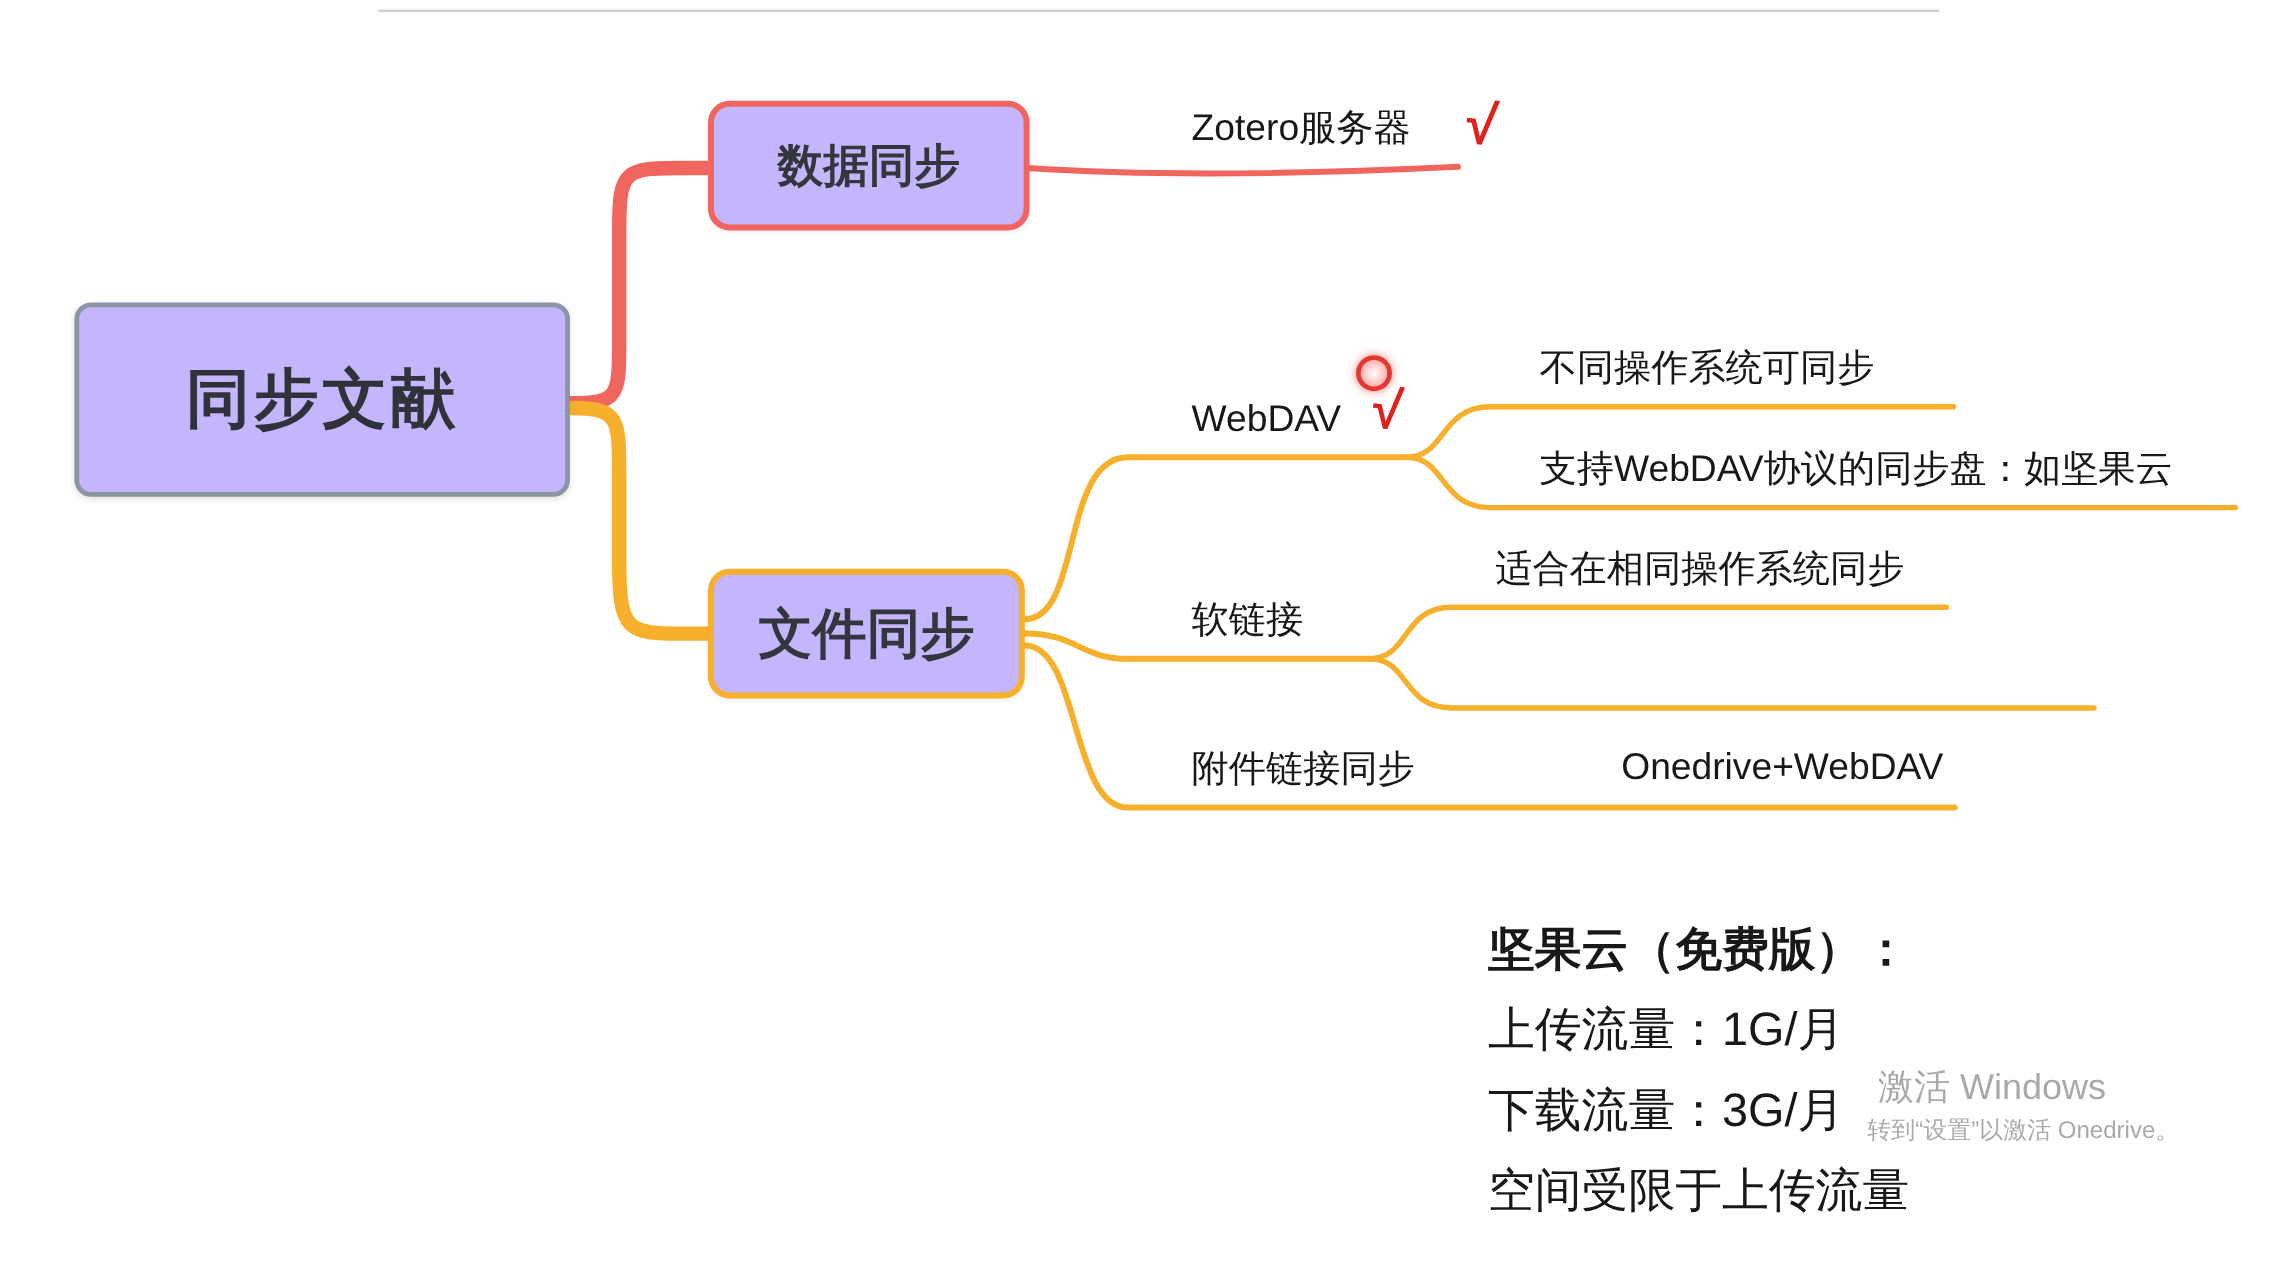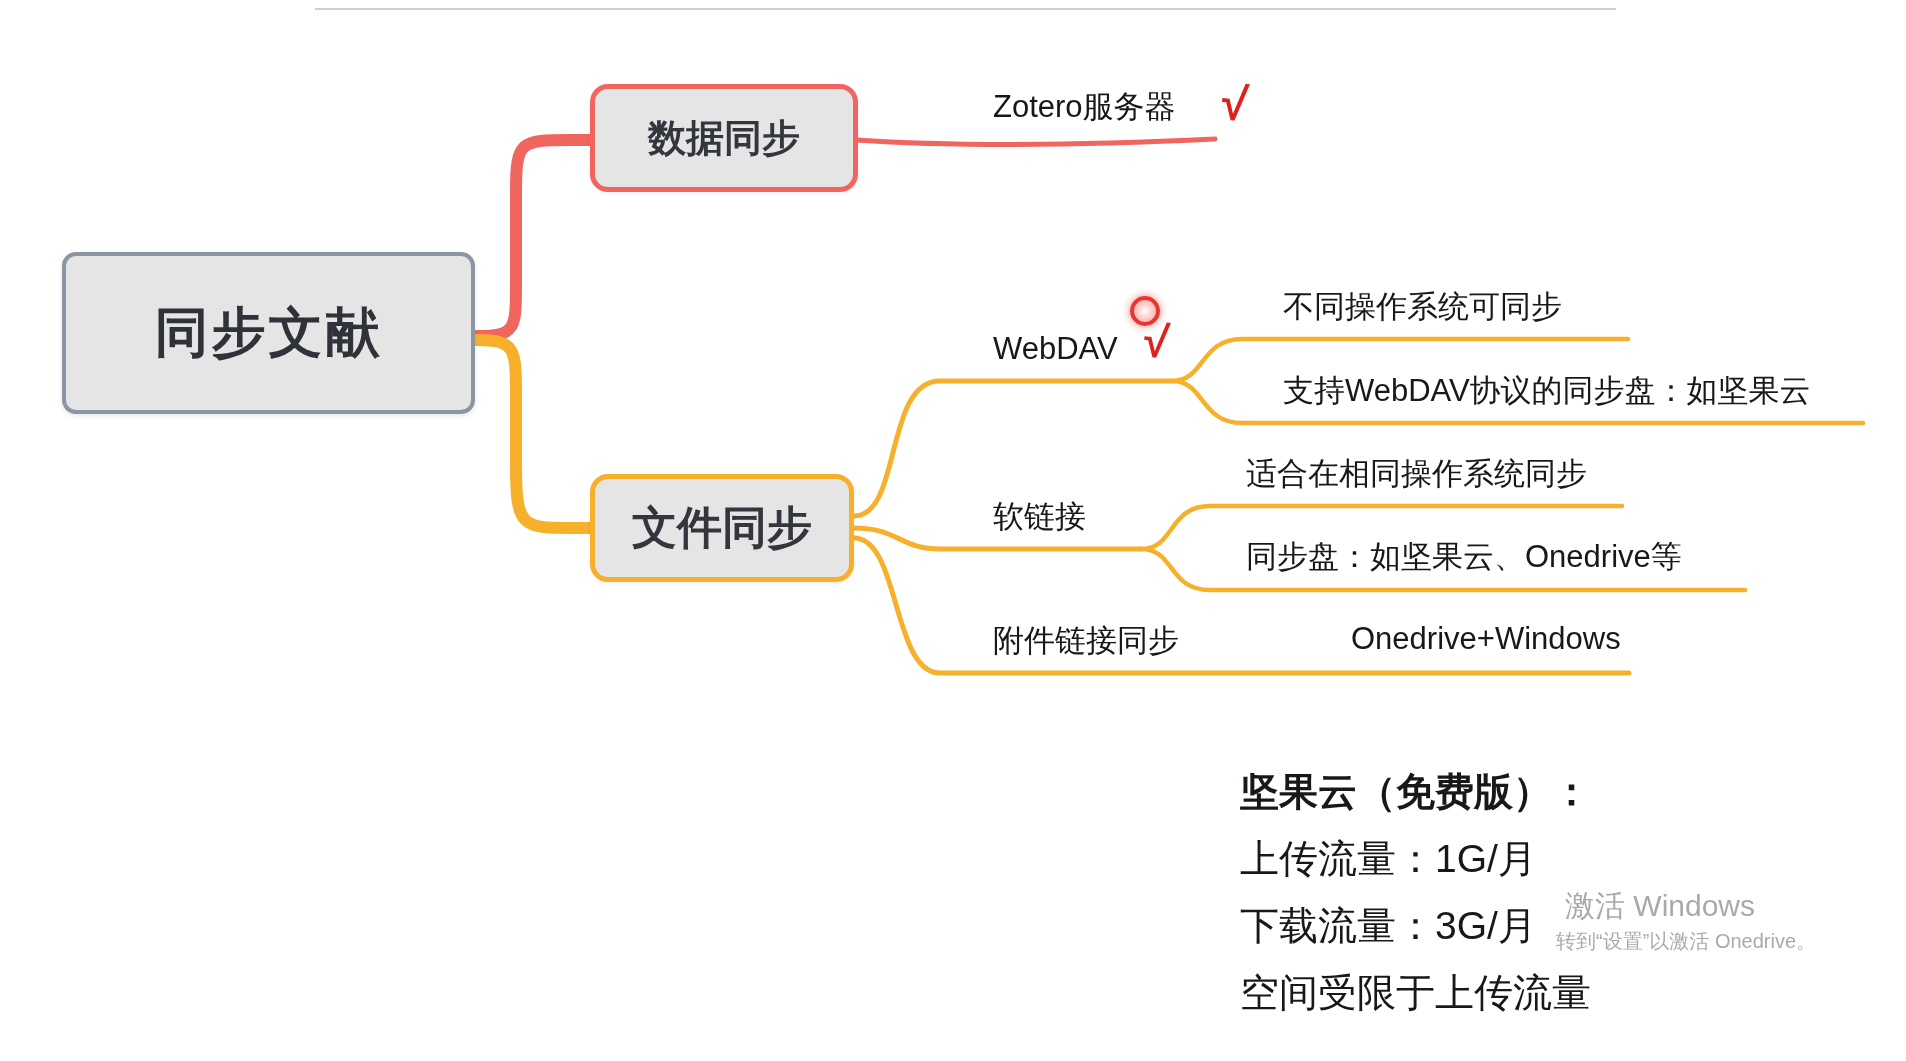--- a/index.html
+++ b/index.html
@@ -4,21 +4,21 @@
 <style>
   html,body { margin:0; padding:0; background:#ffffff; }
   body { font-family:"Liberation Sans","DejaVu Sans",sans-serif; }
   .stage {
     position:relative; width:1906px; height:1061px;
     background:#ffffff; overflow:hidden;
   }
   svg.links { position:absolute; left:0; top:0; width:1906px; height:1061px; }
 
   .node {
-    position:absolute; background:#e5e5e5; box-sizing:border-box;
+    position:absolute; background:#c4b5fd; box-sizing:border-box;
     display:flex; align-items:center; justify-content:center;
     font-weight:bold; color:#33373d; white-space:nowrap;
   }
   .node.root {
     left:62px; top:252px; width:413px; height:162px;
     border:4px solid var(--root-border,#8b95a3); border-radius:14px;
     font-size:54px; letter-spacing:3px; color:#2f3339;
     box-shadow:0 2px 5px rgba(0,0,0,0.10);
   }
   .node.branch-red {
@@ -125,25 +125,24 @@
   <div class="label lab-webdav">WebDAV</div>
 
   <div class="label lab-diff-os">不同操作系统可同步</div>
 
   <div class="label lab-webdav-disk">支持WebDAV协议的同步盘：如坚果云</div>
 
   <div class="label lab-softlink">软链接</div>
 
   <div class="label lab-same-os">适合在相同操作系统同步</div>
 
-  <div class="label lab-syncdisk">同步盘：如坚果云、Onedrive等</div>
 
   <div class="label lab-attach">附件链接同步</div>
 
-  <div class="label lab-onedrive">Onedrive+Windows</div>
+  <div class="label lab-onedrive">Onedrive+WebDAV</div>
 
   <div class="check check-zotero">√</div>
   <div class="check check-webdav">√</div>
 
   <div class="laser"></div>
 
   <div class="note">
     <div class="note-line note-title">坚果云（免费版）：</div>
     <div class="note-line">上传流量：1G/月</div>
     <div class="note-line">下载流量：3G/月</div>

